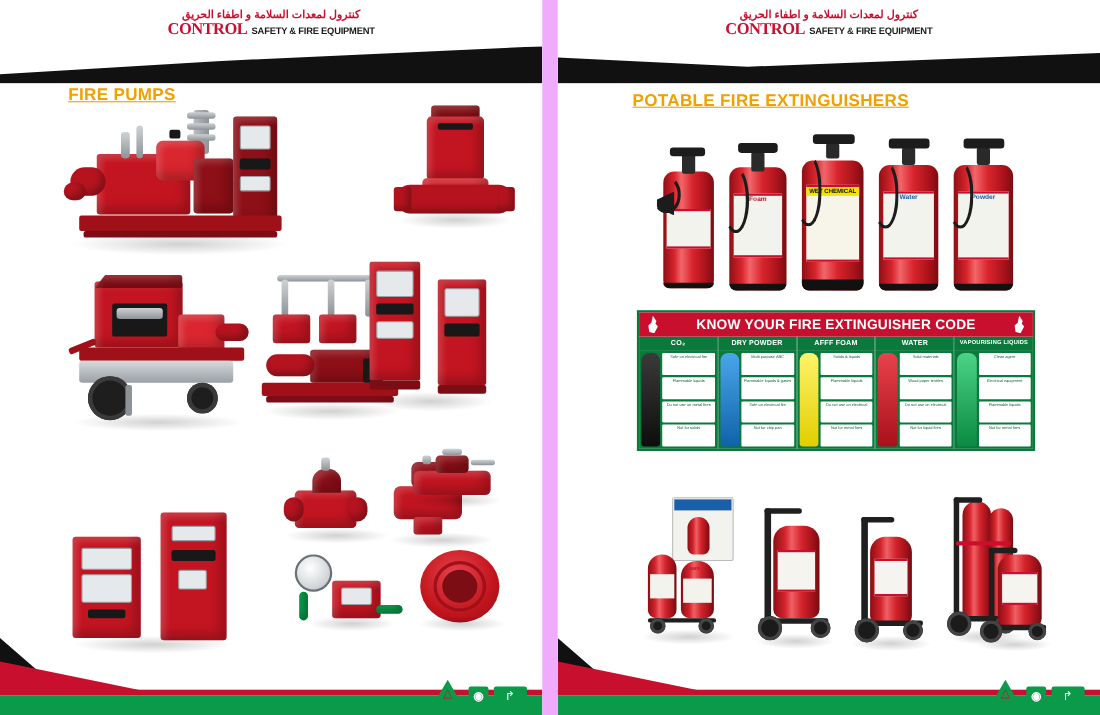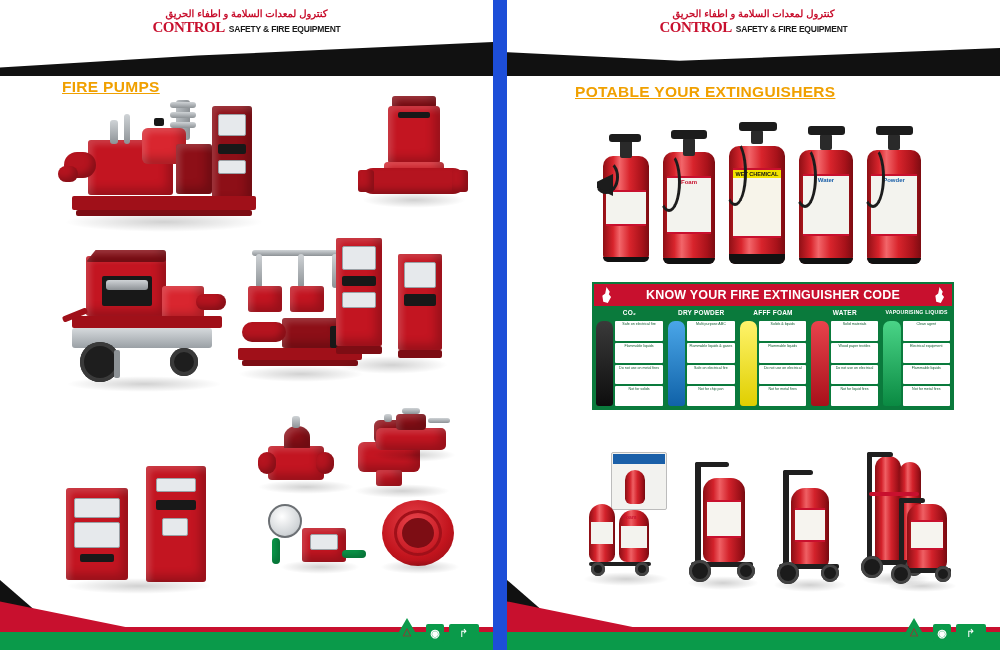--- a/index.html
+++ b/index.html
@@ -6,21 +6,21 @@
   html, body {
     margin: 0; padding: 0;
     width: 1000px; height: 650px;
     background: #ffffff;
     font-family: "Liberation Sans", sans-serif;
     overflow: hidden;
   }
   .spread {
     position: relative;
     width: 1000px; height: 650px;
-    background: #1d4ed8;
+    background: #f0abfc;
     display: flex;
   }
   .page {
     position: relative;
     width: 493px;
     height: 650px;
     background: #ffffff;
     overflow: hidden;
   }
   .page.left { margin-left: 0; }
@@ -575,21 +575,21 @@
       <div class="brand-row">
         <span class="brand-name">CONTROL</span>
         <span class="brand-sub">SAFETY &amp; FIRE EQUIPMENT</span>
       </div>
     </div>
 
     <div class="hdr-band">
       <div class="blk"></div>
     </div>
 
-    <div class="sec-title" style="top:83px;">POTABLE YOUR EXTINGUISHERS</div>
+    <div class="sec-title" style="top:83px;">POTABLE FIRE EXTINGUISHERS</div>
 
     <div class="zone" style="left:96px; top:108px; width:320px; height:158px;">
 
       <div class="ext" style="left:0px; top:26px; width:46px; height:128px;">
         <div class="body" style="height:106px;"></div>
         <div class="label" style="bottom:36px; height:36px;">
           <div class="lab-txt"></div>
         </div>
         <div class="neck" style="left:17px; top:6px; width:12px; height:18px;"></div>
         <div class="handle" style="left:6px; top:0px; width:32px; height:8px; border-radius:3px;"></div>
@@ -636,21 +636,21 @@
         <div class="label" style="bottom:28px; height:62px;">
           <div class="lab-txt" style="color:#1a5fa8;">Powder</div>
         </div>
         <div class="neck" style="left:21px; top:8px; width:12px; height:16px;"></div>
         <div class="handle" style="left:9px; top:0px; width:37px; height:9px; border-radius:3px;"></div>
         <div class="hose" style="left:-6px; top:20px; width:24px; height:62px;"></div>
         <div class="band" style="left:0; bottom:0; width:100%; height:6px; border-radius:0 0 6px 6px;"></div>
       </div>
     </div>
 
-    <div class="codechart" style="left:72px; top:282px; width:362px; height:128px;margin-left:13px;">
+    <div class="codechart" style="left:72px; top:282px; width:362px; height:128px;">
       <div class="cc-head">
         <div class="cc-flame"></div>
         <div class="cc-title">KNOW YOUR FIRE EXTINGUISHER CODE</div>
         <div class="cc-flame"></div>
       </div>
       <div class="cc-cols">
 
         <div class="cc-col">
           <div class="cc-colhead">CO₂</div>
           <div class="cc-body">

